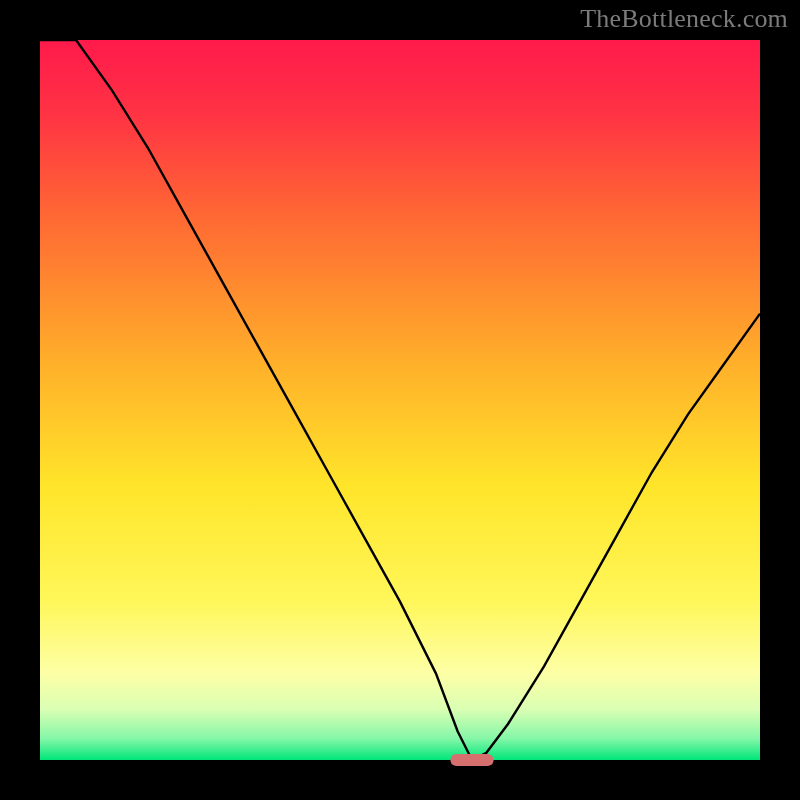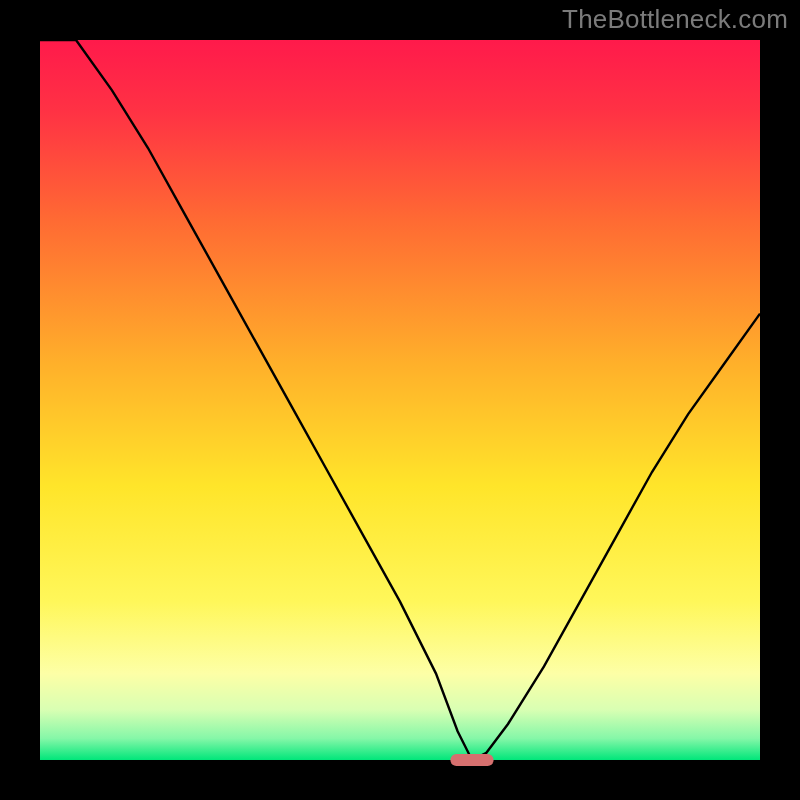--- a/index.html
+++ b/index.html
@@ -8,20 +8,21 @@
     width: 800px;
     height: 800px;
     overflow: hidden;
     background: #fff;
     font-family: Arial, Helvetica, sans-serif;
   }
   .frame {
     position: relative;
     width: 800px;
     height: 800px;
+    font-family: Liberation Serif, serif;
   }
   .watermark {
     position: absolute;
     top: 4px;
     right: 12px;
     font-size: 26px;
     color: #7b7b7b;
     font-weight: 400;
     letter-spacing: 0.2px;
   }

